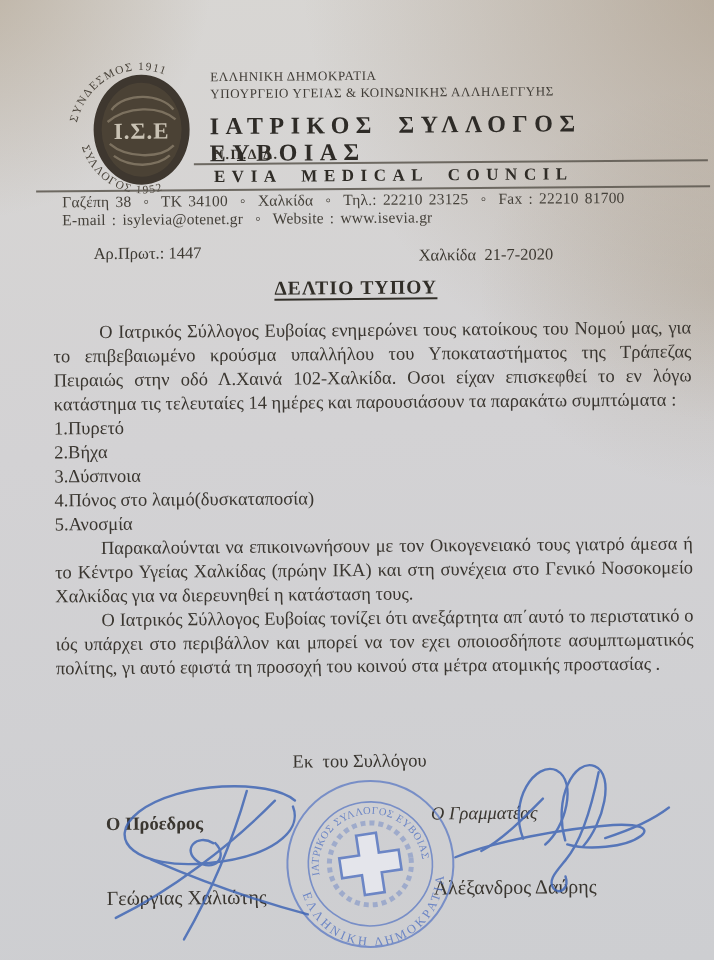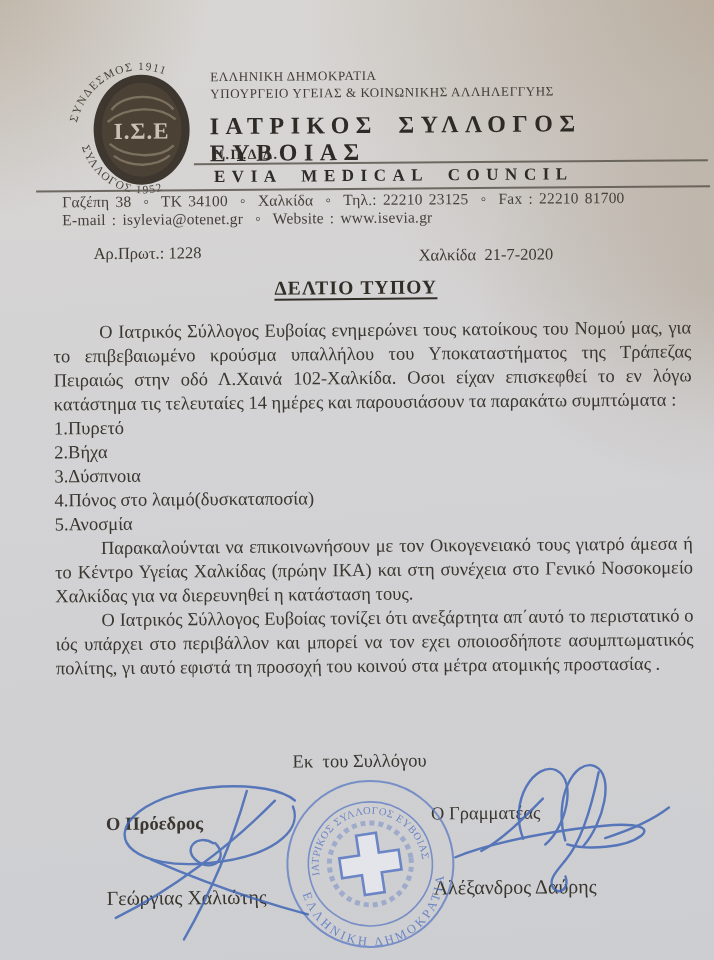--- a/index.html
+++ b/index.html
@@ -71,21 +71,21 @@
     <div class="abs gov" style="left:213px;top:68px;">ΕΛΛΗΝΙΚΗ ΔΗΜΟΚΡΑΤΙΑ</div>
     <div class="abs gov" style="left:213px;top:85px;">ΥΠΟΥΡΓΕΙΟ ΥΓΕΙΑΣ &amp; ΚΟΙΝΩΝΙΚΗΣ ΑΛΛΗΛΕΓΓΥΗΣ</div>
     <div class="abs org-el" style="left:212px;top:112px;">ΙΑΤΡΙΚΟΣ ΣΥΛΛΟΓΟΣ ΕΥΒΟΙΑΣ</div>
     <div class="abs npdd" style="left:216px;top:146px;">Ν.Π.Δ.Δ.</div>
     <div class="abs rule" style="left:196px;top:162px;width:514px;"></div>
     <div class="abs org-en" style="left:216px;top:166px;">EVIA MEDICAL COUNCIL</div>
     <div class="abs rule" style="left:38px;top:188px;width:674px;"></div>
     <div class="abs addr pre" style="left:64px;top:191px;">Γαζέπη 38  ◦  ΤΚ 34100  ◦  Χαλκίδα  ◦  Τηλ.: 22210 23125  ◦  Fax : 22210 81700</div>
     <div class="abs addr pre" style="left:64px;top:209px;">E-mail : isylevia@otenet.gr  ◦  Website : www.isevia.gr</div>
 
-    <div class="abs refline" style="left:95px;top:242px;">Αρ.Πρωτ.: 1228</div>
+    <div class="abs refline" style="left:95px;top:242px;">Αρ.Πρωτ.: 1447</div>
     <div class="abs refline pre" style="left:420px;top:246px;">Χαλκίδα  21-7-2020</div>
 
     <div class="abs press-title" style="top:277px;">
       <span>ΔΕΛΤΙΟ ΤΥΠΟΥ</span>
     </div>
 
     <div class="abs body-copy z1">
       <p>Ο Ιατρικός Σύλλογος Ευβοίας ενημερώνει τους κατοίκους του Νομού μας, για το επιβεβαιωμένο κρούσμα υπαλλήλου του Υποκαταστήματος της Τράπεζας Πειραιώς στην οδό Λ.Χαινά 102-Χαλκίδα. Οσοι είχαν επισκεφθεί το εν λόγω κατάστημα τις τελευταίες 14 ημέρες και παρουσιάσουν τα παρακάτω συμπτώματα :</p>
       <ul class="symptoms">
         <li>1.Πυρετό</li>
@@ -93,21 +93,21 @@
         <li>3.Δύσπνοια</li>
         <li>4.Πόνος στο λαιμό(δυσκαταποσία)</li>
         <li>5.Ανοσμία</li>
       </ul>
       <p>Παρακαλούνται να επικοινωνήσουν με τον Οικογενειακό τους γιατρό άμεσα ή το Κέντρο Υγείας Χαλκίδας (πρώην ΙΚΑ) και στη συνέχεια στο Γενικό Νοσοκομείο Χαλκίδας για να διερευνηθεί η κατάσταση τους.</p>
       <p>Ο Ιατρικός Σύλλογος Ευβοίας τονίζει ότι ανεξάρτητα απ΄αυτό το περιστατικό ο ιός υπάρχει στο περιβάλλον και μπορεί να τον εχει οποιοσδήποτε ασυμπτωματικός πολίτης, γι αυτό εφιστά τη προσοχή του κοινού στα μέτρα ατομικής προστασίας .</p>
     </div>
 
     <div class="abs issued pre" style="top:751px;">Εκ  του Συλλόγου</div>
     <div class="abs sig-label" style="left:103px;top:812px;font-weight:bold;">Ο Πρόεδρος</div>
-    <div class="abs sig-label" style="left:428px;top:804px;">Ο Γραμματέας</div>
+    <div class="abs sig-label" style="left:428px;top:804px;font-style:italic;">Ο Γραμματέας</div>
     <div class="abs sig-name" style="left:103px;top:885px;">Γεώργιας Χαλιώτης</div>
     <div class="abs sig-name" style="left:430px;top:877px;">Αλέξανδρος Δαύρης</div>
 
     <svg class="abs stamp-svg z2" width="172" height="172" viewBox="0 0 172 172">
       <defs>
         <path id="stampOuterArc" d="M 14,96 A 72,72 0 0 0 158,96" fill="none"></path>
         <path id="stampInnerArc" d="M 34,88 A 52,52 0 0 1 138,88" fill="none"></path>
       </defs>
       <g stroke="#5b79c3" fill="none" opacity="0.75">
         <circle cx="86" cy="86" r="83" stroke-width="2"></circle>

